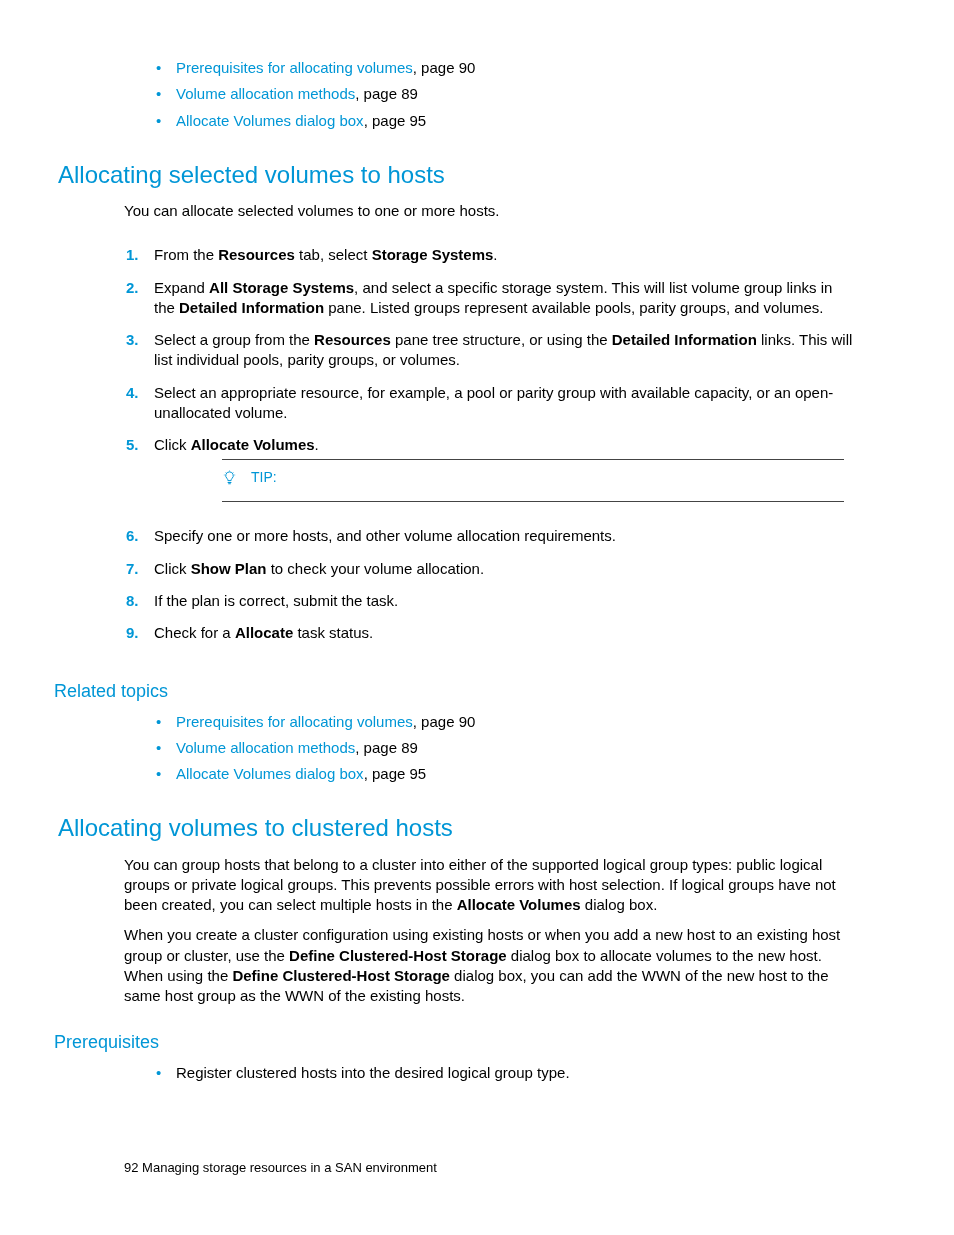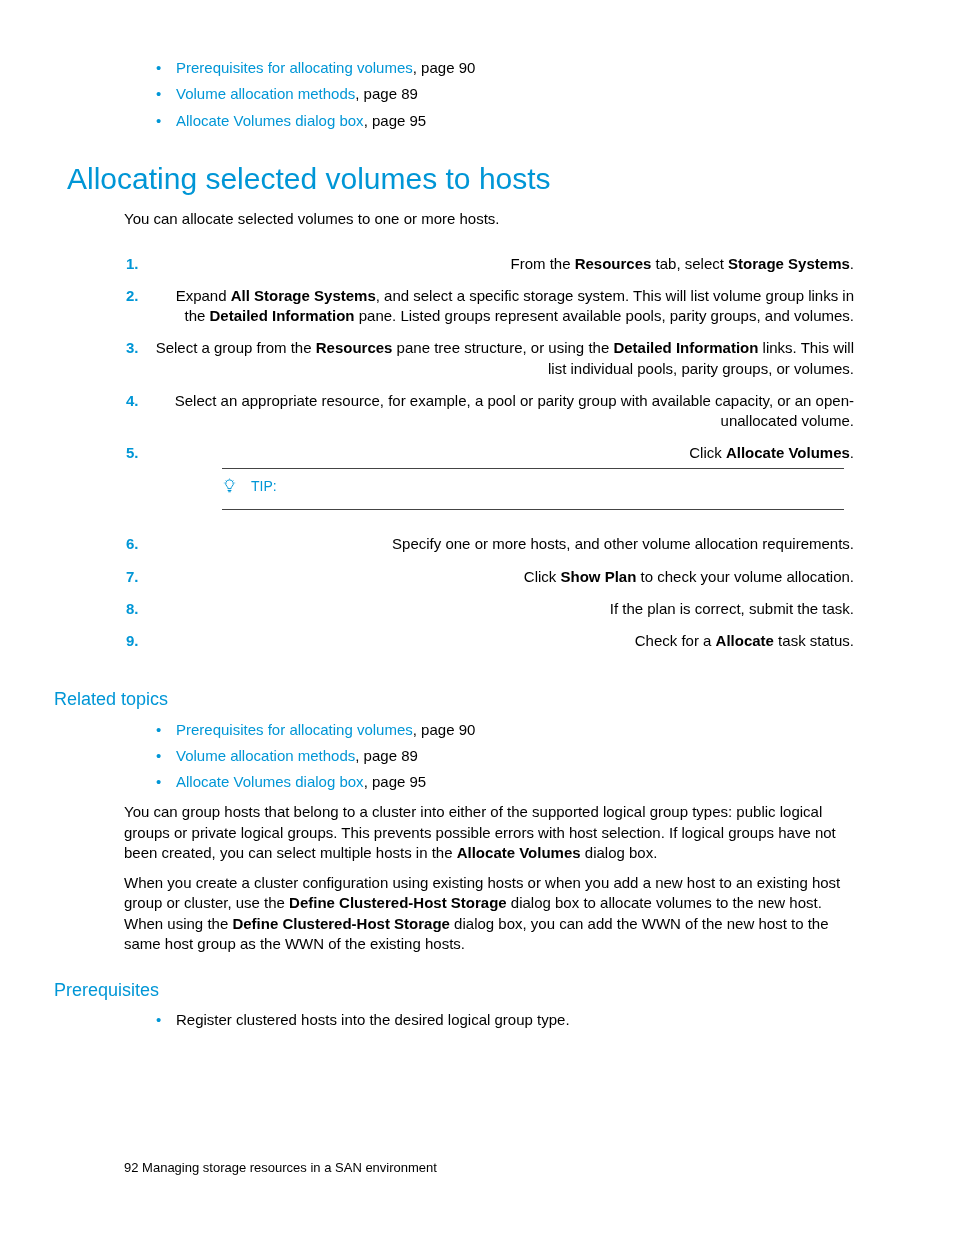--- a/index.html
+++ b/index.html
@@ -13,23 +13,23 @@
     width: 954px;
     height: 1235px;
     position: relative;
     box-sizing: border-box;
     padding: 58px 100px 0 54px;
     font-size: 15px;
     line-height: 1.35;
   }
   .section-heading {
     color: #0096d6;
-    font-size: 30px;
+    font-size: 24px;
     font-weight: 400;
-    margin: 22px 0 10px 13px;
+    margin: 22px 0 10px 4px;
   }
   .sub-heading {
     color: #0096d6;
     font-size: 18px;
     font-weight: 400;
     margin: 24px 0 8px 0;
   }
   .body-block {
     margin-left: 70px;
   }
@@ -49,21 +49,20 @@
     left: 4px;
     top: 0;
     color: #0096d6;
     font-size: 15px;
   }
   ol.steps {
     list-style: none;
     margin: 24px 0 0 0;
     padding: 0 0 0 70px;
     counter-reset: step;
-    text-align: right;
   }
   ol.steps > li {
     position: relative;
     padding: 0 0 12px 30px;
     counter-increment: step;
   }
   ol.steps > li::before {
     content: counter(step) ".";
     position: absolute;
     left: 2px;
@@ -177,20 +176,21 @@
       <a class="xref">Prerequisites for allocating volumes</a><span>, page 90</span>
     </li>
     <li>
       <a class="xref">Volume allocation methods</a><span>, page 89</span>
     </li>
     <li>
       <a class="xref">Allocate Volumes dialog box</a><span>, page 95</span>
     </li>
   </ul>
 
+  <h2 class="section-heading">Allocating volumes to clustered hosts</h2>
   <div class="body-block">
     <p class="para">
       <span>You can group hosts that belong to a cluster into either of the supported logical group types: public logical groups or private logical groups. This prevents possible errors with host selection. If logical groups have not been created, you can select multiple hosts in the </span><b>Allocate Volumes</b><span> dialog box.</span>
     </p>
     <p class="para">
       <span>When you create a cluster configuration using existing hosts or when you add a new host to an existing host group or cluster, use the </span><b>Define Clustered-Host Storage</b><span>  dialog box to allocate volumes to the new host. When using the </span><b>Define Clustered-Host Storage</b><span> dialog box, you can add the WWN of the new host to the same host group as the WWN of the existing hosts.</span>
     </p>
   </div>
 
   <h3 class="sub-heading">Prerequisites</h3>

